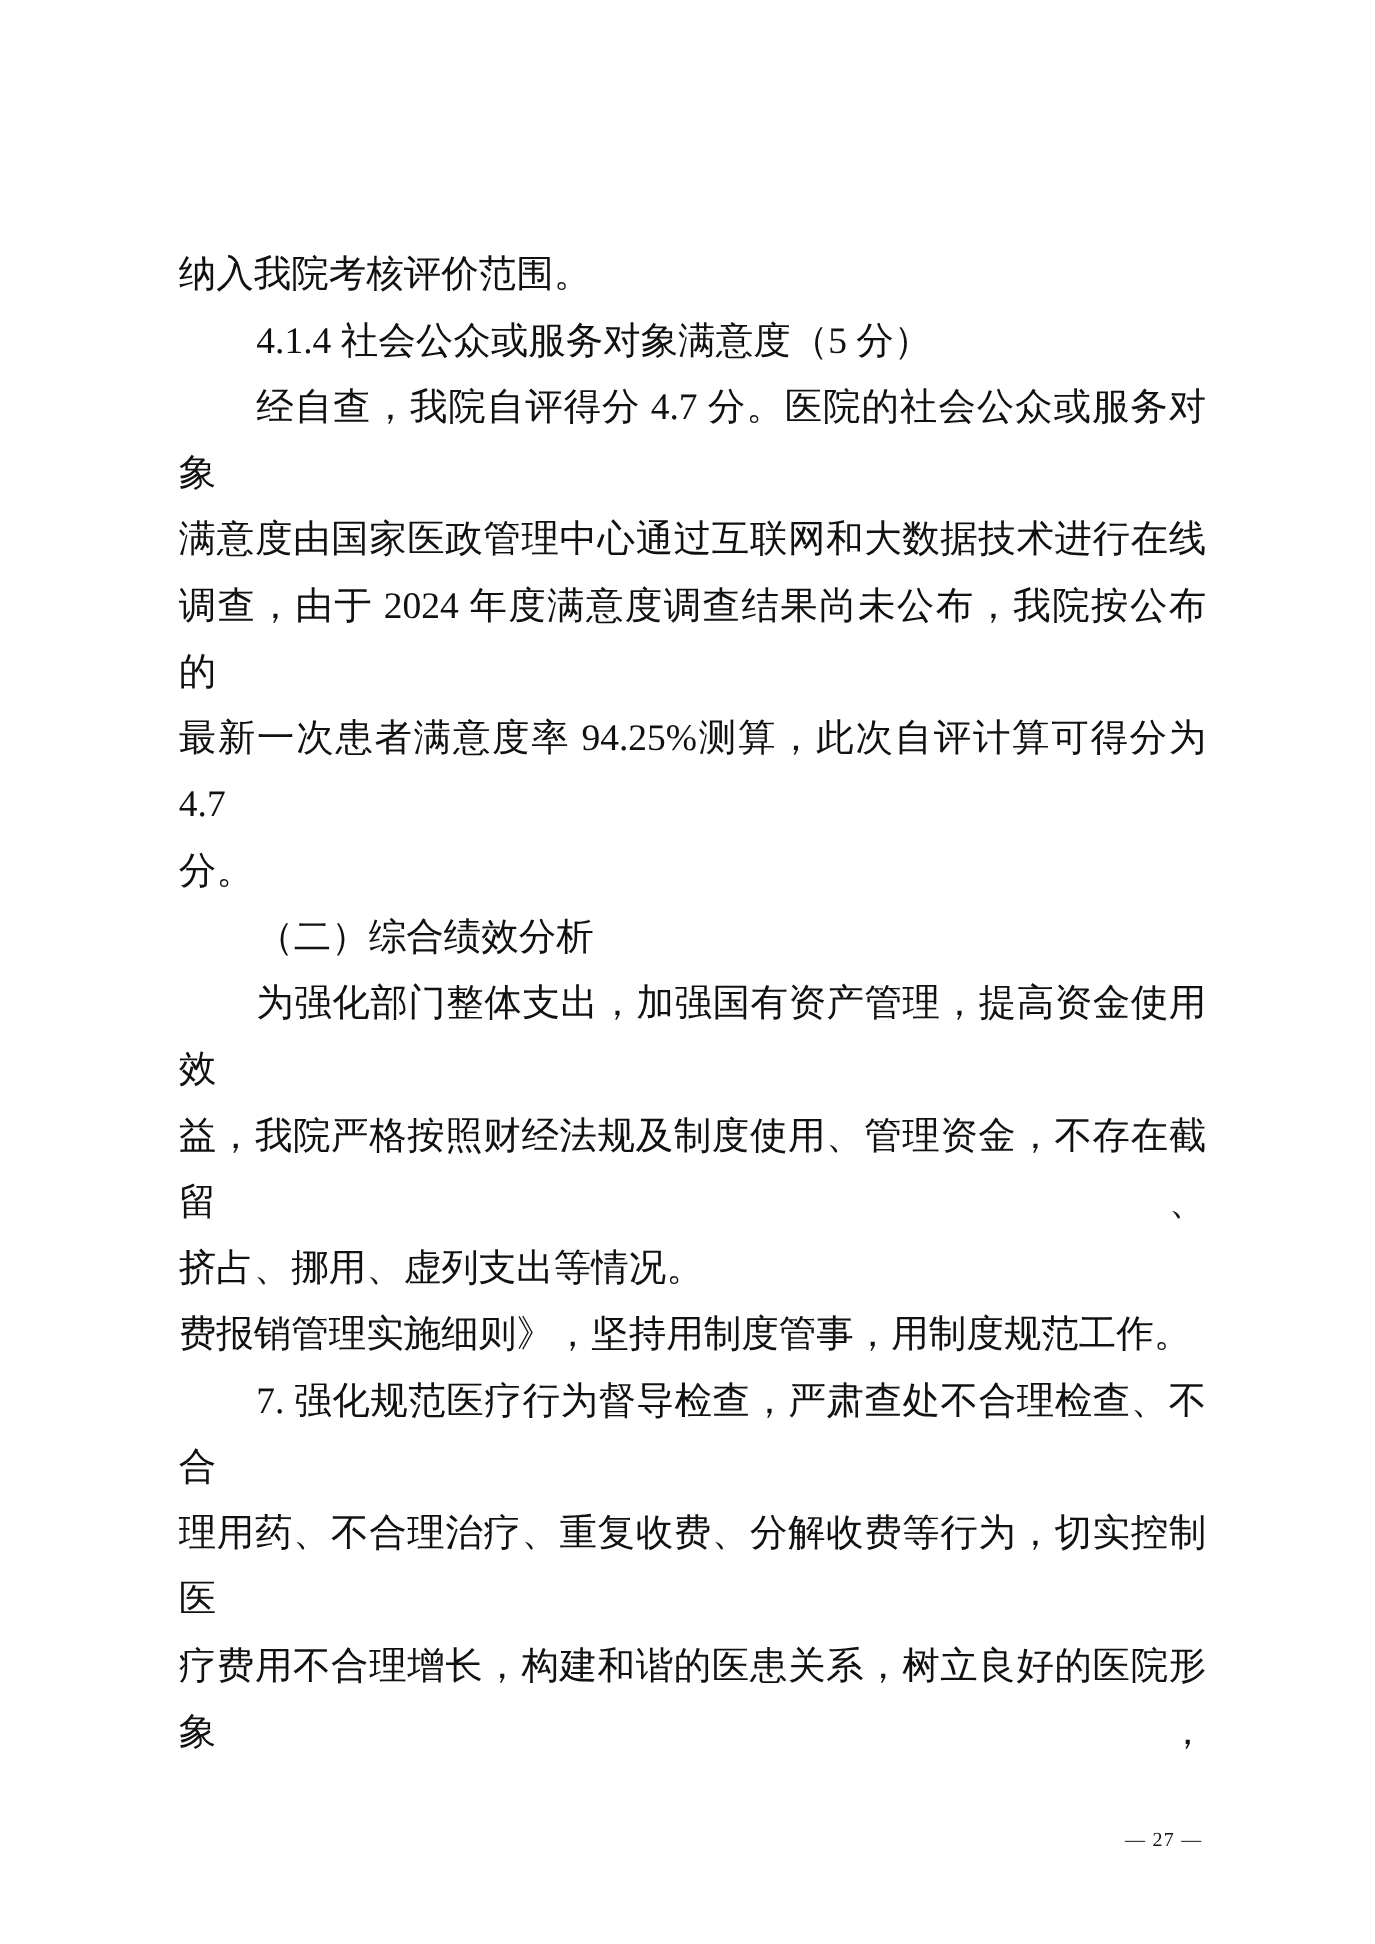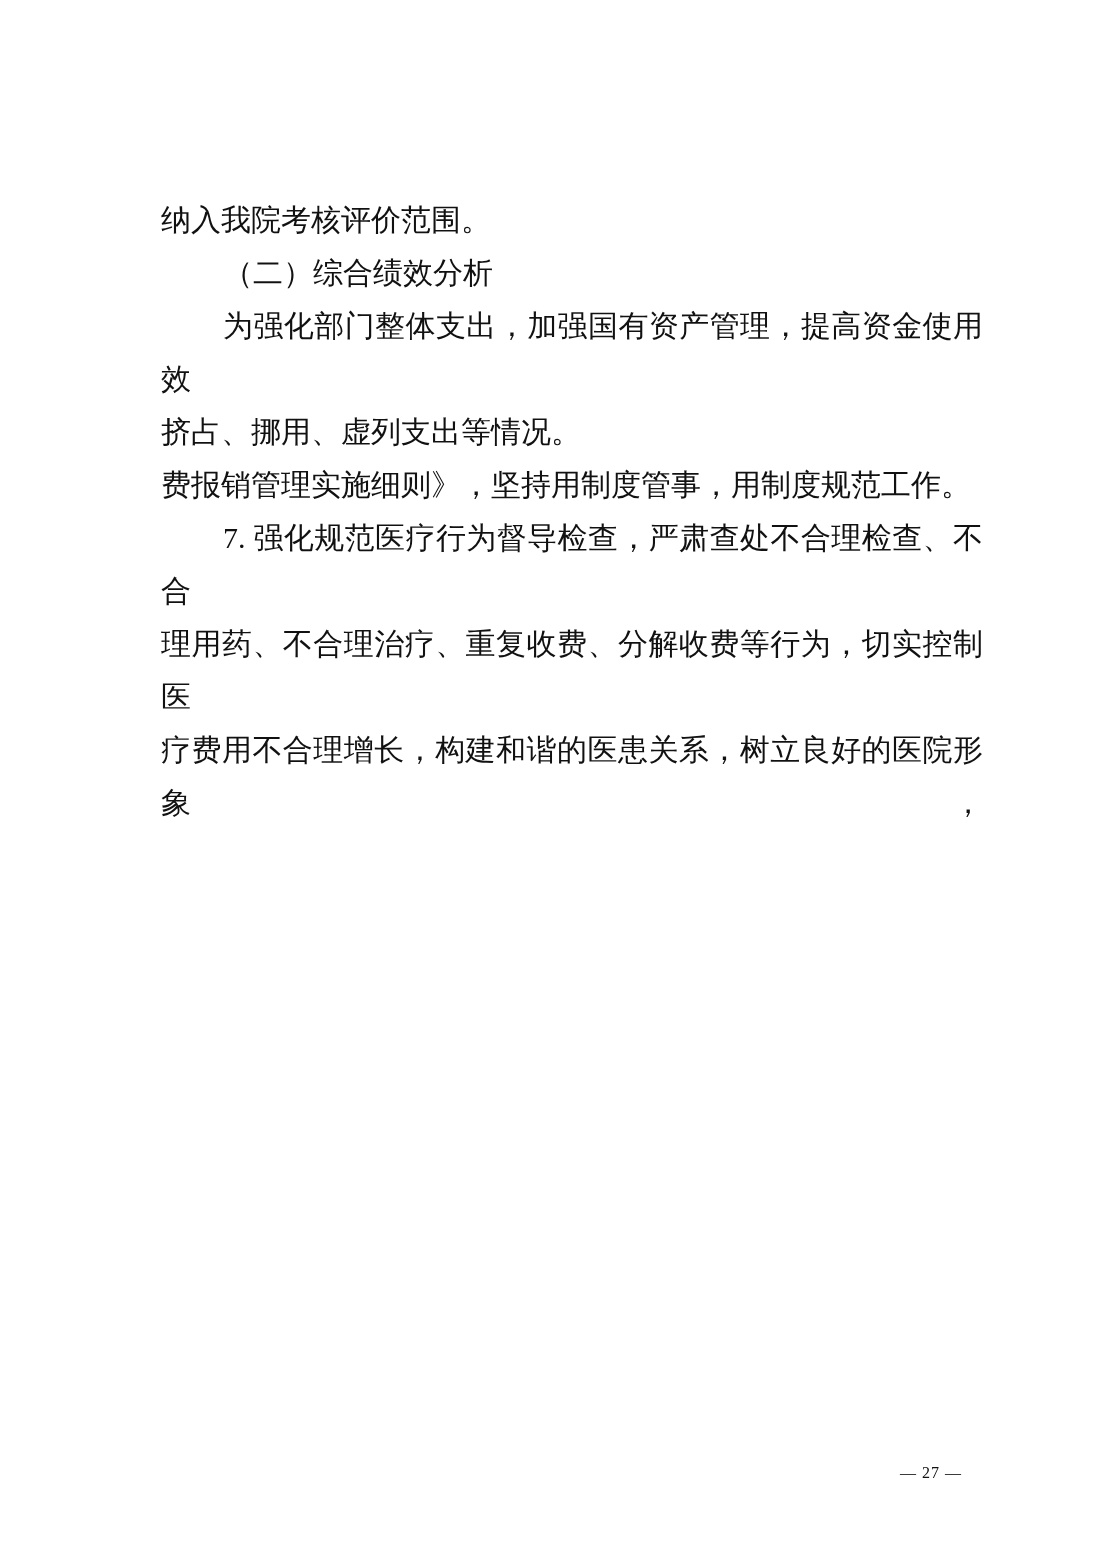--- a/index.html
+++ b/index.html
@@ -27,21 +27,20 @@
     color: var(--text-color);
     font-size: 30px;
     line-height: 53px;
   }
   .paragraph { margin: 0; }
   .line {
     width: 100%;
     text-align: justify;
     text-align-last: justify;
     white-space: pre-wrap;
-    margin-left: 18px;
   }
   .line.last {
     text-align: left;
     text-align-last: left;
   }
   .line.indent { text-indent: 62px; }
   .footer {
     position: absolute;
     top: 1464px;
     right: 138px;
@@ -53,24 +52,35 @@
 </style>
 </head>
 <body>
 
 <div class="page">
   <div class="doc-body">
       <div class="paragraph">
         <div class="line last">纳入我院考核评价范围。</div>
       </div>
       <div class="paragraph">
+        <div class="line last indent">4.1.4 社会公众或服务对象满意度（5 分）</div>
+      </div>
+      <div class="paragraph">
+        <div class="line indent">经自查，我院自评得分 4.7 分。医院的社会公众或服务对象</div>
+        <div class="line">满意度由国家医政管理中心通过互联网和大数据技术进行在线</div>
+        <div class="line">调查，由于 2024 年度满意度调查结果尚未公布，我院按公布的</div>
+        <div class="line">最新一次患者满意度率 94.25%测算，此次自评计算可得分为 4.7</div>
+        <div class="line last">分。</div>
+      </div>
+      <div class="paragraph">
         <div class="line last indent">（二）综合绩效分析</div>
       </div>
       <div class="paragraph">
         <div class="line indent">为强化部门整体支出，加强国有资产管理，提高资金使用效</div>
+        <div class="line">益，我院严格按照财经法规及制度使用、管理资金，不存在截留、</div>
         <div class="line last">挤占、挪用、虚列支出等情况。</div>
       </div>
       <div class="paragraph">
         <div class="line last">费报销管理实施细则》，坚持用制度管事，用制度规范工作。</div>
       </div>
       <div class="paragraph">
         <div class="line indent">7. 强化规范医疗行为督导检查，严肃查处不合理检查、不合</div>
         <div class="line">理用药、不合理治疗、重复收费、分解收费等行为，切实控制医</div>
         <div class="line">疗费用不合理增长，构建和谐的医患关系，树立良好的医院形象，</div>
       </div>

